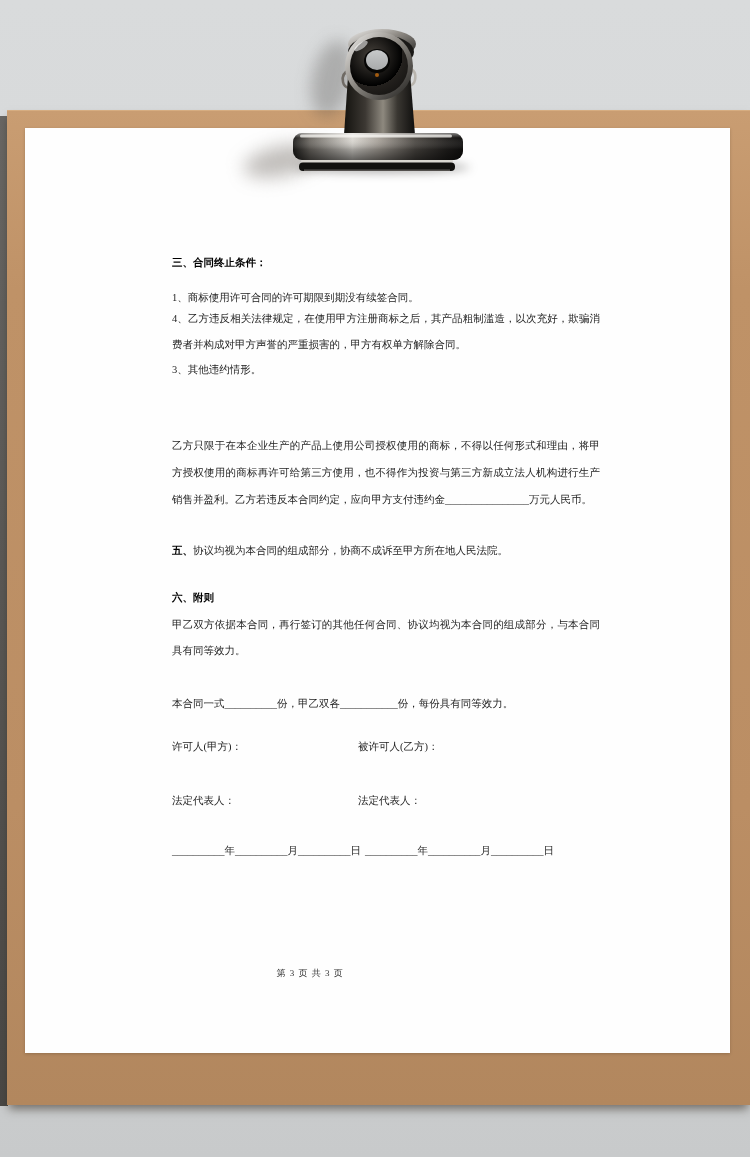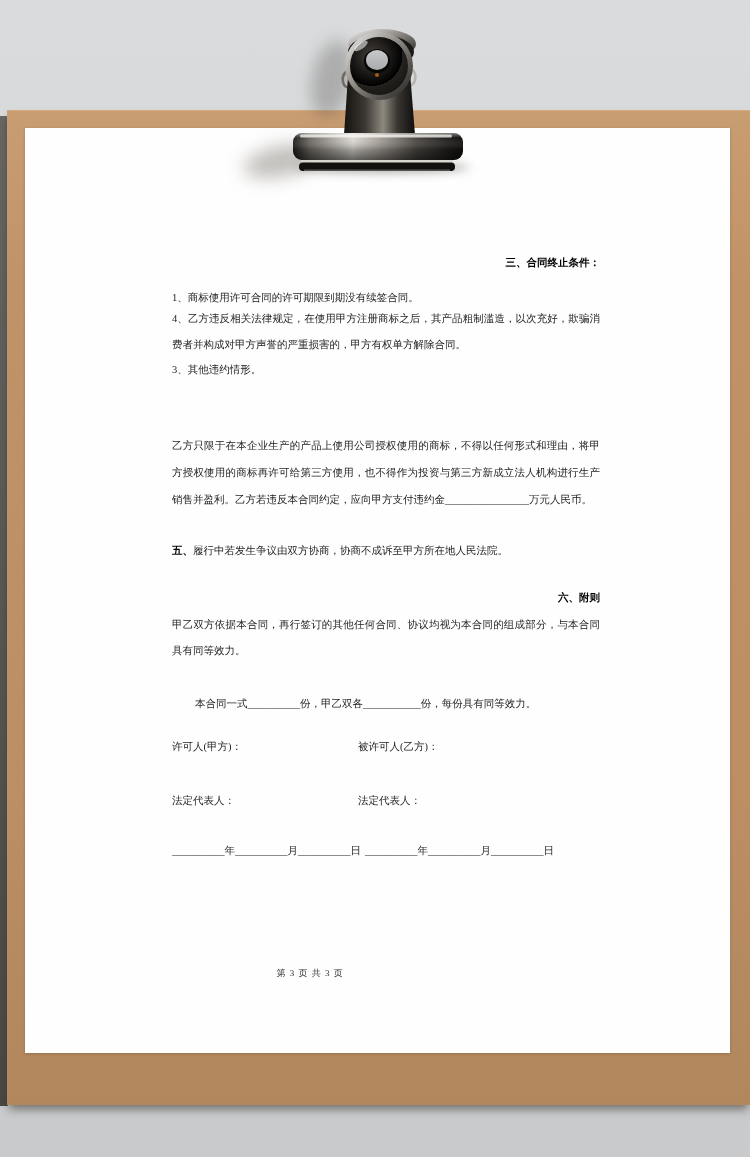--- a/index.html
+++ b/index.html
@@ -21,21 +21,21 @@
     box-shadow:0 6px 9px -2px rgba(40,32,24,0.55);
   }
   .paper{
     position:absolute;left:25px;top:128px;width:705px;height:925px;
     background:#fefefe;
     box-shadow:0 1px 3px rgba(0,0,0,0.18);
   }
   
   .doc{position:absolute;inset:0;color:#1d1d1d;font-size:10.5px;}
   .block{position:absolute;left:147px;width:428px;line-height:26px;}
-  .h{font-weight:700;color:#000;text-align:right;}
+  .h{font-weight:700;color:#000;}
   .j{text-align:justify;}
   .lh27{line-height:27px;}
   .row{position:absolute;left:0;width:557px;height:26px;}
   .row .colA{position:absolute;left:147px;}
   .row .colB{position:absolute;left:333px;}
   .row .colB2{position:absolute;left:340px;}
   .pagefoot{position:absolute;left:0;width:570px;text-align:center;font-size:9px;letter-spacing:1px;color:#333;}
   
   .clip-shadow-wall{
     position:absolute;left:312px;top:40px;width:40px;height:78px;border-radius:50%;
@@ -62,26 +62,26 @@
   <div class="paper">
     <div class="doc">
 
       <div class="block h" style="top:122px;">三、合同终止条件：</div>
       <div class="block" style="top:157px;">1、商标使用许可合同的许可期限到期没有续签合同。</div>
       <div class="block j" style="top:178px;">4、乙方违反相关法律规定，在使用甲方注册商标之后，其产品粗制滥造，以次充好，欺骗消费者并构成对甲方声誉的严重损害的，甲方有权单方解除合同。</div>
       <div class="block" style="top:229px;">3、其他违约情形。</div>
 
       <div class="block j lh27" style="top:304px;">乙方只限于在本企业生产的产品上使用公司授权使用的商标，不得以任何形式和理由，将甲方授权使用的商标再许可给第三方使用，也不得作为投资与第三方新成立法人机构进行生产销售并盈利。乙方若违反本合同约定，应向甲方支付违约金________________万元人民币。</div>
 
-      <div class="block" style="top:410px;"><span class="h">五、</span><span>履行中若发生争议由双方协商，协商不成诉至甲方所在地人民法院。</span></div>
+      <div class="block" style="top:410px;"><span class="h">五、</span><span>协议均视为本合同的组成部分，协商不成诉至甲方所在地人民法院。</span></div>
 
       <div class="block h" style="top:457px;">六、附则</div>
       <div class="block j" style="top:484px;">甲乙双方依据本合同，再行签订的其他任何合同、协议均视为本合同的组成部分，与本合同具有同等效力。</div>
 
-      <div class="block" style="top:563px;width:460px;margin-left:23px;">本合同一式__________份，甲乙双各___________份，每份具有同等效力。</div>
+      <div class="block" style="top:563px;width:460px;">本合同一式__________份，甲乙双各___________份，每份具有同等效力。</div>
 
       <div class="row" style="top:612px;">
         <span class="colA">许可人(甲方)：</span>
         <span class="colB">被许可人(乙方)：</span>
       </div>
 
       <div class="row" style="top:666px;padding-left:32px;">
         <span class="colA">法定代表人：</span>
         <span class="colB">法定代表人：</span>
       </div>

